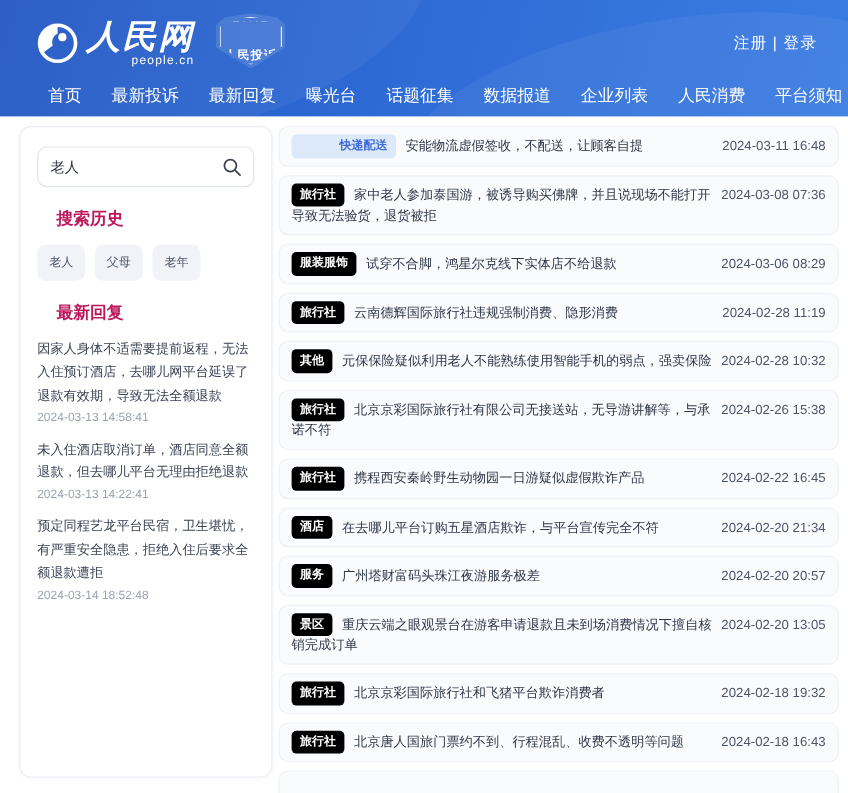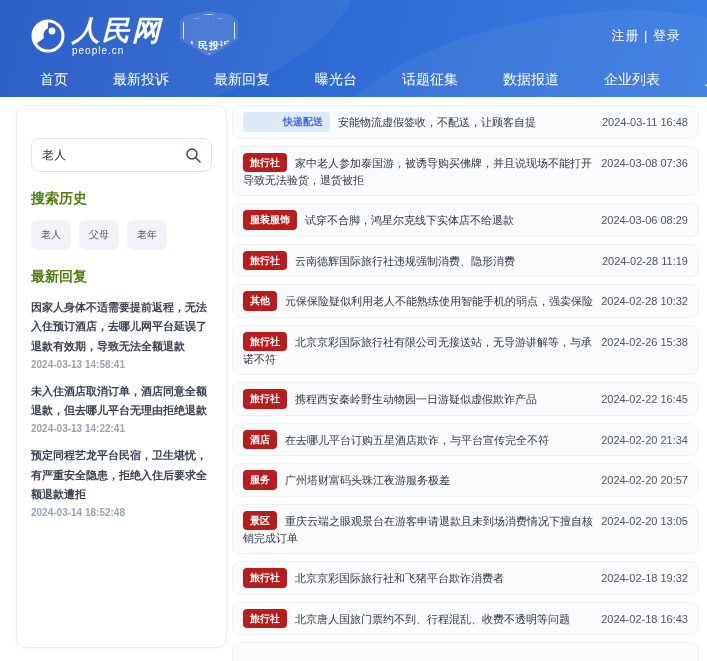--- a/index.html
+++ b/index.html
@@ -14,60 +14,60 @@
   .header .wave { position:absolute; left:-60px; top:-90px; width:420px; height:200px;
     border-radius:50%; background:rgba(255,255,255,0.05); transform:rotate(-12deg); }
   .header .wave2 { position:absolute; right:-80px; bottom:-110px; width:460px; height:190px;
     border-radius:50%; background:rgba(255,255,255,0.05); transform:rotate(-10deg); }
   .brandrow { position:absolute; top:10px; left:30px; right:26px; height:52px;
     display:flex; align-items:center; }
   .logo { display:flex; align-items:flex-end; gap:6px; }
   .logo-mark { width:36px; height:36px; position:relative; margin-bottom:2px; }
   .logo-cn { color:#fff; line-height:1; }
   .logo-cn .zh { font-size:28px; font-weight:bold; font-style:italic; letter-spacing:2px; }
-  .logo-cn .en { font-size:10px; letter-spacing:1px; display:block; text-align:left; margin-top:1px; }
+  .logo-cn .en { font-size:10px; letter-spacing:1px; display:block; text-align:right; margin-top:1px; }
   .shield { margin-left:18px; margin-bottom:4px; width:58px; height:46px; position:relative;
     display:flex; align-items:center; justify-content:center;
     clip-path:polygon(50% 0%, 88% 8%, 100% 22%, 100% 62%, 50% 100%, 0% 62%, 0% 22%, 12% 8%);
     border:0; background:rgba(255,255,255,0.12); }
   .shield-inner { position:absolute; inset:3px;
     clip-path:polygon(50% 0%, 88% 8%, 100% 22%, 100% 62%, 50% 100%, 0% 62%, 0% 22%, 12% 8%);
     border:1px solid rgba(255,255,255,0.85); display:flex; flex-direction:column;
     align-items:center; justify-content:center; gap:18px; }
   .shield-top { font-size:5px; color:#cfe0f7; letter-spacing:1px; }
   .shield-txt { font-size:10px; font-weight:bold; color:#fff; letter-spacing:1px; }
   .auth { margin-left:auto; color:#ffffff; font-size:13px; letter-spacing:1px; cursor:pointer; }
   .nav { position:absolute; left:40px; right:10px; top:66px; height:28px;
-    display:flex; align-items:center; gap:45px; }
+    display:flex; align-items:center; gap:25px; }
   .nav-item { color:#ffffff; font-size:14px; white-space:nowrap; cursor:pointer; }
 
   
   .sidebar { position:absolute; left:16px; top:105px; width:211px; height:543px;
     background:#fff; border:1px solid #eaedf2; border-radius:10px;
-    padding:32px 14px; box-shadow:0 1px 4px rgba(30,50,90,0.04); }
+    padding:16px 14px; box-shadow:0 1px 4px rgba(30,50,90,0.04); }
   .searchbox { position:relative; height:34px; border:1px solid #dfe4ec; border-radius:8px;
     background:#fff; display:flex; align-items:center; padding:0 30px 0 10px; }
   .searchbox input { border:0; outline:0; width:100%; font-size:12px; color:#2c3342;
     font-family:"Liberation Sans", sans-serif; background:transparent; }
   .search-ico { position:absolute; right:10px; top:8px; width:16px; height:16px; cursor:pointer; }
-  .sb-title { font-size:14px; font-weight:bold; color:#4d7c0f; margin:18px 0 12px; }
+  .sb-title { font-size:14px; font-weight:bold; color:#be185d; margin:18px 16px 12px; }
   .tagwrap { display:flex; flex-wrap:wrap; gap:8px; }
   .tag { background:#f1f3f8; color:#4a5264; font-size:10px; padding:8px 10px;
     border-radius:7px; cursor:pointer; white-space:nowrap; }
-  .reply { margin-bottom:12px;font-weight:bold; }
+  .reply { margin-bottom:12px; }
   .reply-text { font-size:11px; color:#3c4354; line-height:1.75; }
   .reply-date { font-size:10px; color:#9aa3b0; margin-top:3px; }
 
   
   .main { position:absolute; left:232px; top:105px; width:467px; }
   .row { background:#fafbfd; border:1px solid #eef1f6; border-radius:8px;
     padding:6px 10px; margin-bottom:7px; font-size:11px; line-height:1.55;
     overflow:hidden; min-height:31px; cursor:pointer; }
   .row .date { float:right; color:#4d5566; font-size:11px; margin-top:2px; }
-  .badge { display:inline-block; background:#b91c1c; color:#fff; font-size:10px;
+  .badge { display:inline-block; background:#000000; color:#fff; font-size:10px;
     font-weight:bold; border-radius:4px; padding:2px 7px; margin-right:8px;
     vertical-align:1px; white-space:nowrap; }
   .badge.light { background:#dce9fb; color:#3e6bd8;padding-left:40px; }
   .row .txt { color:#2f3747; }
 </style>
 </head>
 <body>
 
 <div class="page">
 

